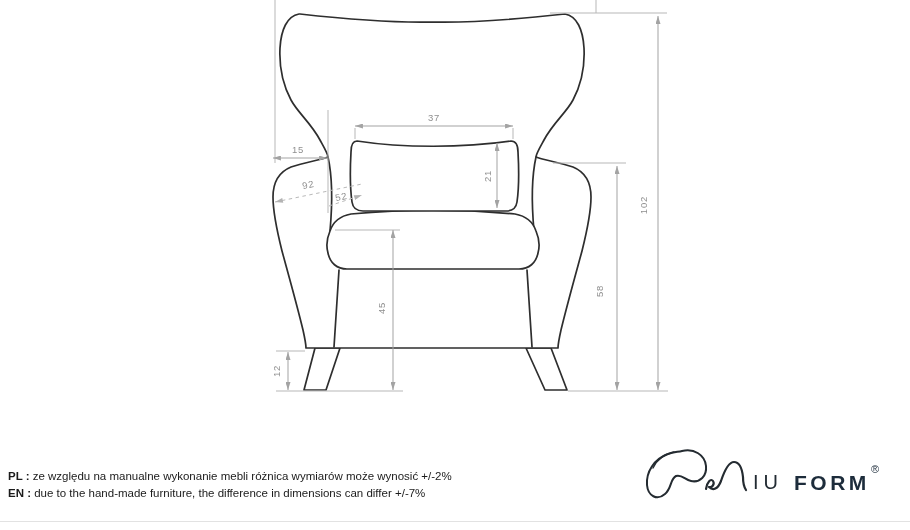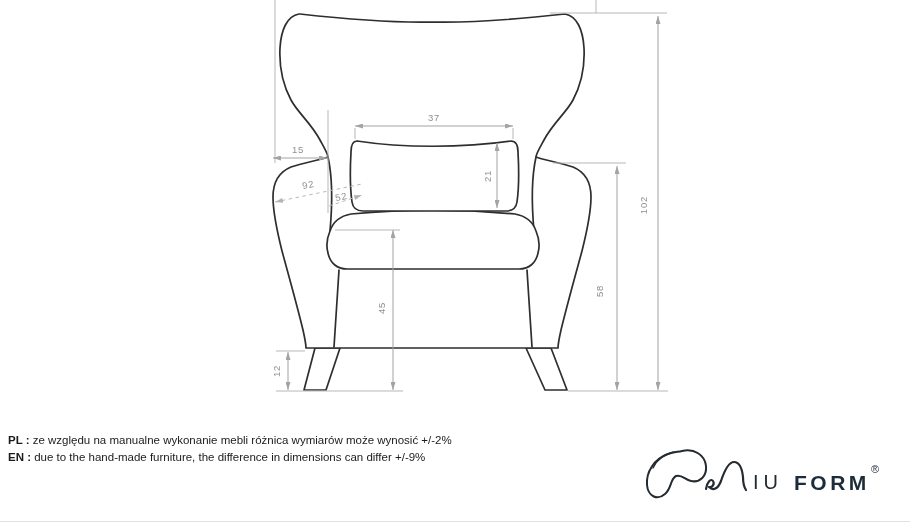--- a/index.html
+++ b/index.html
@@ -6,21 +6,21 @@
   .canvas{position:relative;width:910px;height:530px;background:#fff;overflow:hidden;
           font-family:"Liberation Sans",sans-serif;}
   svg{display:block;}
   .drawing{position:absolute;left:0;top:0;}
   .chair-line{fill:none;stroke:#2e2e2e;stroke-width:1.7;stroke-linecap:round;stroke-linejoin:round;}
   .chair-fill{fill:#ffffff;stroke:#2e2e2e;stroke-width:1.7;stroke-linecap:round;stroke-linejoin:round;}
   .dim{stroke:#a3a3a3;stroke-width:1;fill:none;}
   .ext{stroke:#b7b7b7;stroke-width:1;fill:none;}
   .dash{stroke:#b9b9b9;stroke-width:1;fill:none;stroke-dasharray:3.5,3.5;}
   .dimtxt{font-family:"Liberation Sans",sans-serif;font-size:9.5px;fill:#8f8f8f;letter-spacing:.8px;}
-  .notes{position:absolute;left:8px;top:432px;font-size:11.5px;color:#1b1b1b;line-height:17px;white-space:nowrap;}
+  .notes{position:absolute;left:8px;top:468px;font-size:11.5px;color:#1b1b1b;line-height:17px;white-space:nowrap;}
   .notes b{font-weight:bold;}
   .rule{position:absolute;left:0;top:521px;width:910px;height:1px;background:#e2e2e2;}
   .logo{position:absolute;left:644px;top:446px;}
   .logo .mark{fill:none;stroke:#242b31;stroke-linecap:round;stroke-linejoin:round;}
   .logo .iu{font-family:"Liberation Sans",sans-serif;font-size:20px;font-weight:400;
             letter-spacing:5px;fill:#222b33;}
   .logo .form{font-family:"Liberation Sans",sans-serif;font-size:21px;font-weight:700;
             letter-spacing:3.5px;fill:#1d2c3b;}
   .logo .reg{font-family:"Liberation Sans",sans-serif;font-size:11px;font-weight:400;fill:#1d2c3b;}
 </style>
@@ -129,21 +129,21 @@
     </g>
   </svg>
 
   <div class="notes">
     <div>
       <b>PL :</b>
       <span>ze względu na manualne wykonanie mebli różnica wymiarów może wynosić +/-2%</span>
     </div>
     <div>
       <b>EN :</b>
-      <span>due to the hand-made furniture, the difference in dimensions can differ +/-9%</span>
+      <span>due to the hand-made furniture, the difference in dimensions can differ +/-7%</span>
     </div>
   </div>
 
   <div class="rule"></div>
 
   <svg class="logo" width="260" height="62" viewBox="0 0 260 62">
     <g>
       <path class="mark" stroke-width="2" d="M 38,5
                C 50,2 61,9 62,20
                C 63,30 56,37 47,35

